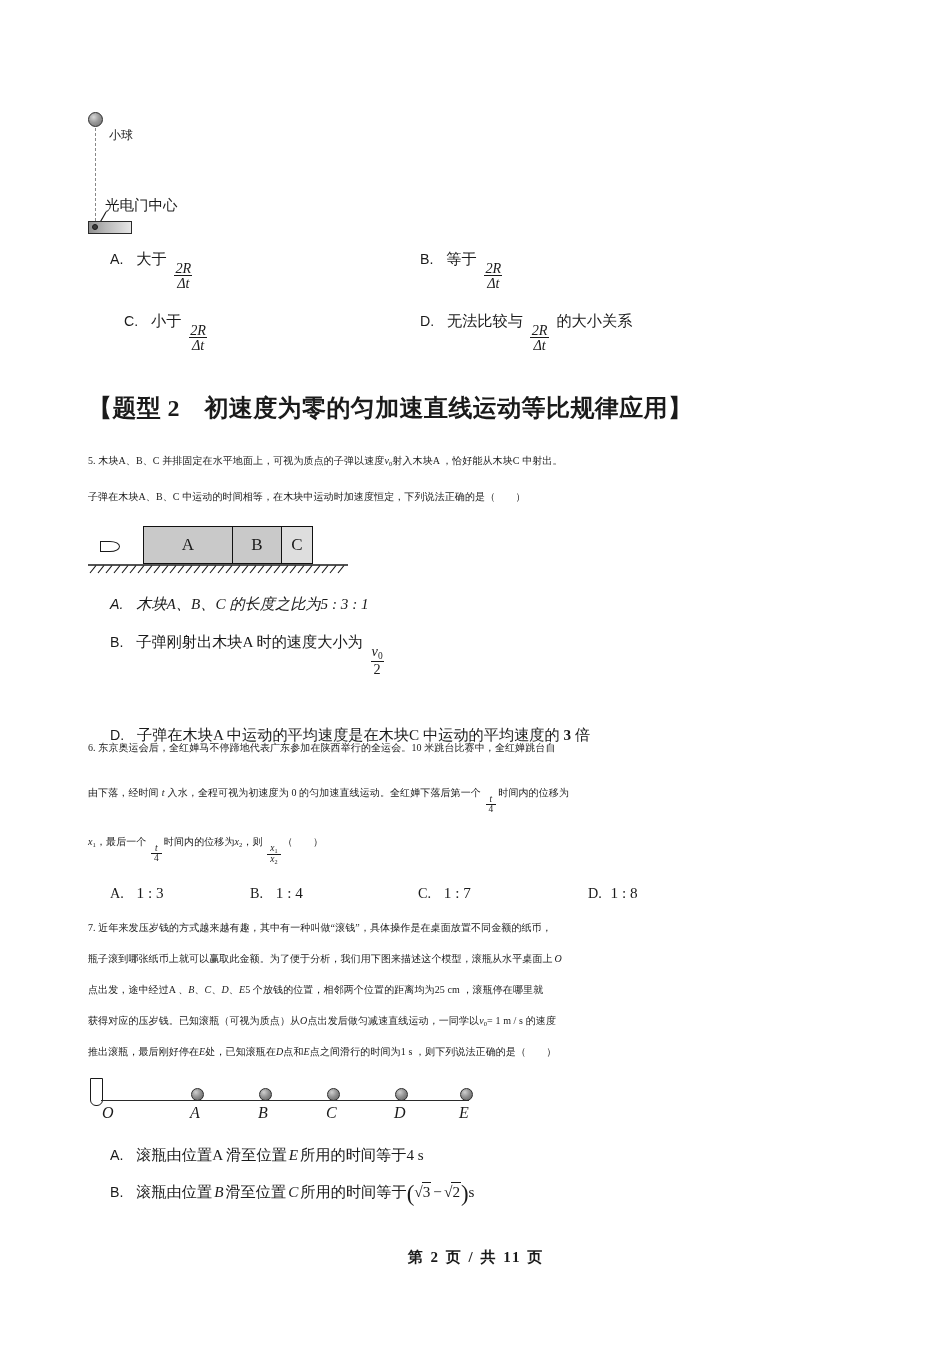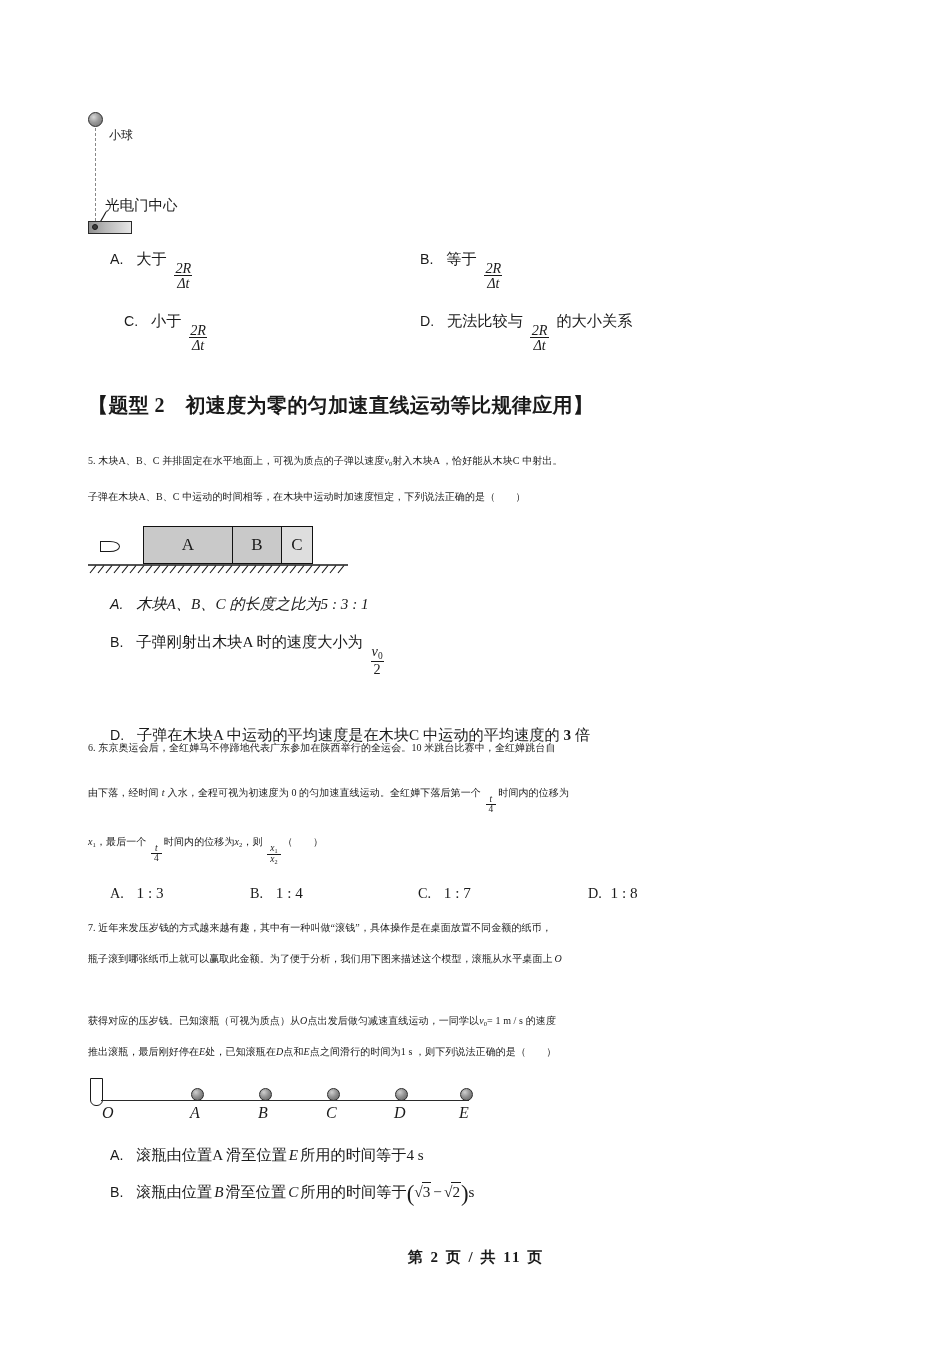--- a/index.html
+++ b/index.html
@@ -59,21 +59,21 @@
     position: absolute;
     font-size: 15.2px;
     line-height: 1.15;
     white-space: nowrap;
   }
   .opt .lbl { font-family: "Liberation Sans", sans-serif; font-size: 14.2px; }
   .optlbl-serif .lbl { font-family: "Liberation Serif", serif; }
 
   .section-head {
     position: absolute;
-    font-size: 20px;
+    font-size: 24px;
     font-weight: bold;
     letter-spacing: 0.4px;
     white-space: nowrap;
   }
 
   .footer {
     position: absolute;
     width: 100%;
     text-align: center;
     font-size: 15px;
@@ -315,20 +315,23 @@
     <span class="lbl">D.</span>
     <span style="margin-left:5px;">1 : 8</span>
   </div>
 
   <div class="qline" style="left:88px; top:922px;">7. 近年来发压岁钱的方式越来越有趣，其中有一种叫做“滚钱”，具体操作是在桌面放置不同金额的纸币，</div>
 
   <div class="qline" style="left:88px; top:953px;">
     <span>瓶子滚到哪张纸币上就可以赢取此金额。为了便于分析，我们用下图来描述这个模型，滚瓶从水平桌面上</span><span class="it" style="margin-left:2px;">O</span>
   </div>
 
+  <div class="qline" style="left:88px; top:984px;">
+    <span>点出发，途中经过A 、</span><span class="it">B</span><span>、</span><span class="it">C</span><span>、</span><span class="it">D</span><span>、</span><span class="it">E</span><span>5 个放钱的位置，相邻两个位置的距离均为25 cm ，滚瓶停在哪里就</span>
+  </div>
 
   <div class="qline" style="left:88px; top:1015px;">
     <span>获得对应的压岁钱。已知滚瓶（可视为质点）从</span><span class="it">O</span><span>点出发后做匀减速直线运动，一同学以</span><span class="it">v</span><span class="subn">0</span><span>= 1 m / s 的速度</span>
   </div>
 
   <div class="qline" style="left:88px; top:1046px;">
     <span>推出滚瓶，最后刚好停在</span><span class="it">E</span><span>处，已知滚瓶在</span><span class="it">D</span><span>点和</span><span class="it">E</span><span>点之间滑行的时间为1 s ，则下列说法正确的是（  ）</span>
   </div>
 
   <div id="fig-line">

